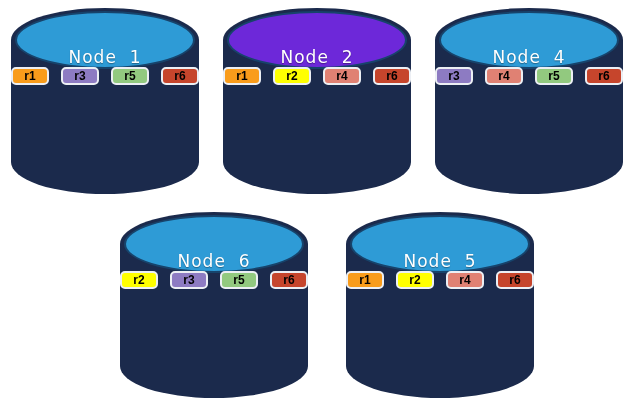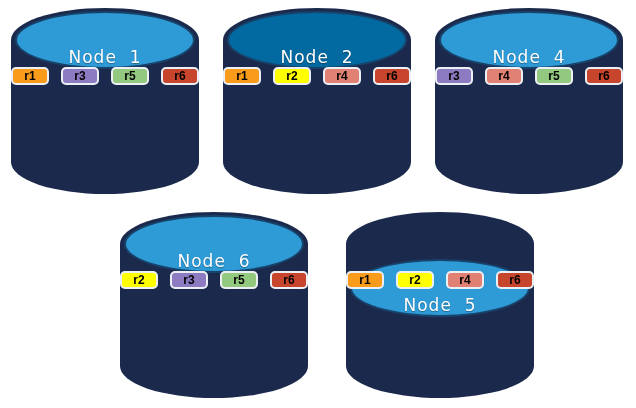--- a/index.html
+++ b/index.html
@@ -98,21 +98,21 @@
         <div class="bar" style="background: rgb(146, 201, 127);">
           <span>r5</span>
         </div>
         <div class="bar" style="background: rgb(198, 69, 44);">
           <span>r6</span>
         </div>
       </div>
   </div>
     <div class="cylinder pos2">
     <div class="cyl-body" style="background: rgb(27, 42, 76);"></div>
-    <div class="cyl-top" style="background: #0369a1; border-color: rgb(23, 67, 107);">
+    <div class="cyl-top" style="background: #6d28d9; border-color: rgb(23, 67, 107);">
       <span class="cyl-label">Node  2</span>
     </div>
     <div class="bars">
         <div class="bar" style="background: rgb(249, 156, 27);">
           <span>r1</span>
         </div>
         <div class="bar" style="background: rgb(255, 255, 0);">
           <span>r2</span>
         </div>
         <div class="bar" style="background: rgb(224, 129, 115);">
@@ -158,21 +158,21 @@
         <div class="bar" style="background: rgb(146, 201, 127);">
           <span>r5</span>
         </div>
         <div class="bar" style="background: rgb(198, 69, 44);">
           <span>r6</span>
         </div>
       </div>
   </div>
     <div class="cylinder pos5">
     <div class="cyl-body" style="background: rgb(27, 42, 76);"></div>
-    <div class="cyl-top" style="background: rgb(46, 155, 214); border-color: rgb(23, 67, 107); margin-top: 44px;">
+    <div class="cyl-top" style="background: rgb(46, 155, 214); border-color: rgb(23, 67, 107);">
       <span class="cyl-label">Node  5</span>
     </div>
     <div class="bars">
         <div class="bar" style="background: rgb(249, 156, 27);">
           <span>r1</span>
         </div>
         <div class="bar" style="background: rgb(255, 255, 0);">
           <span>r2</span>
         </div>
         <div class="bar" style="background: rgb(224, 129, 115);">

